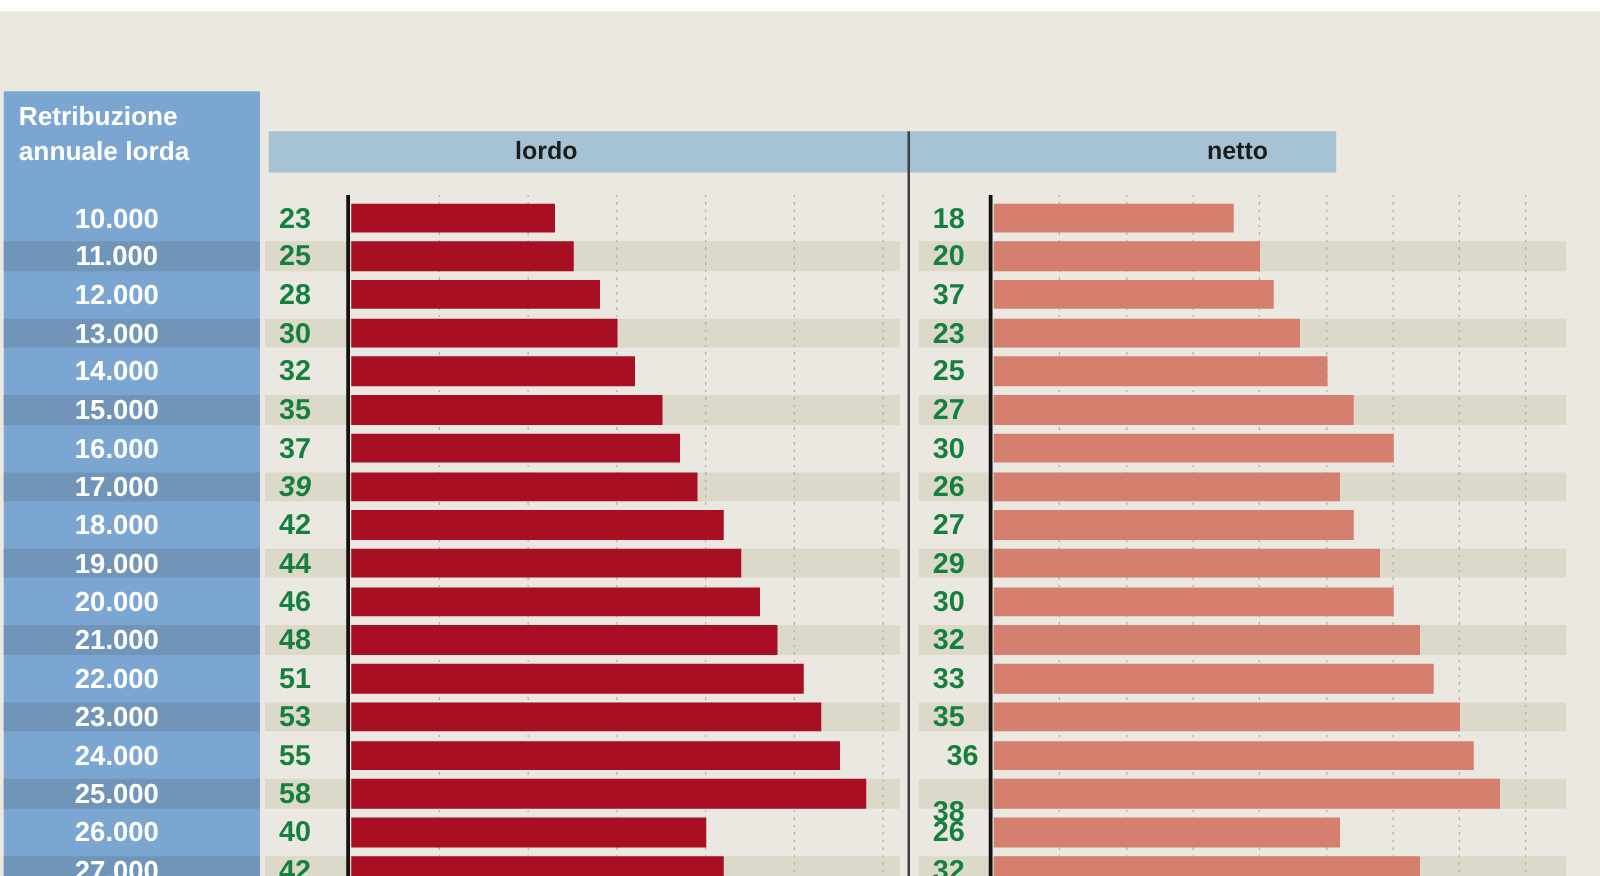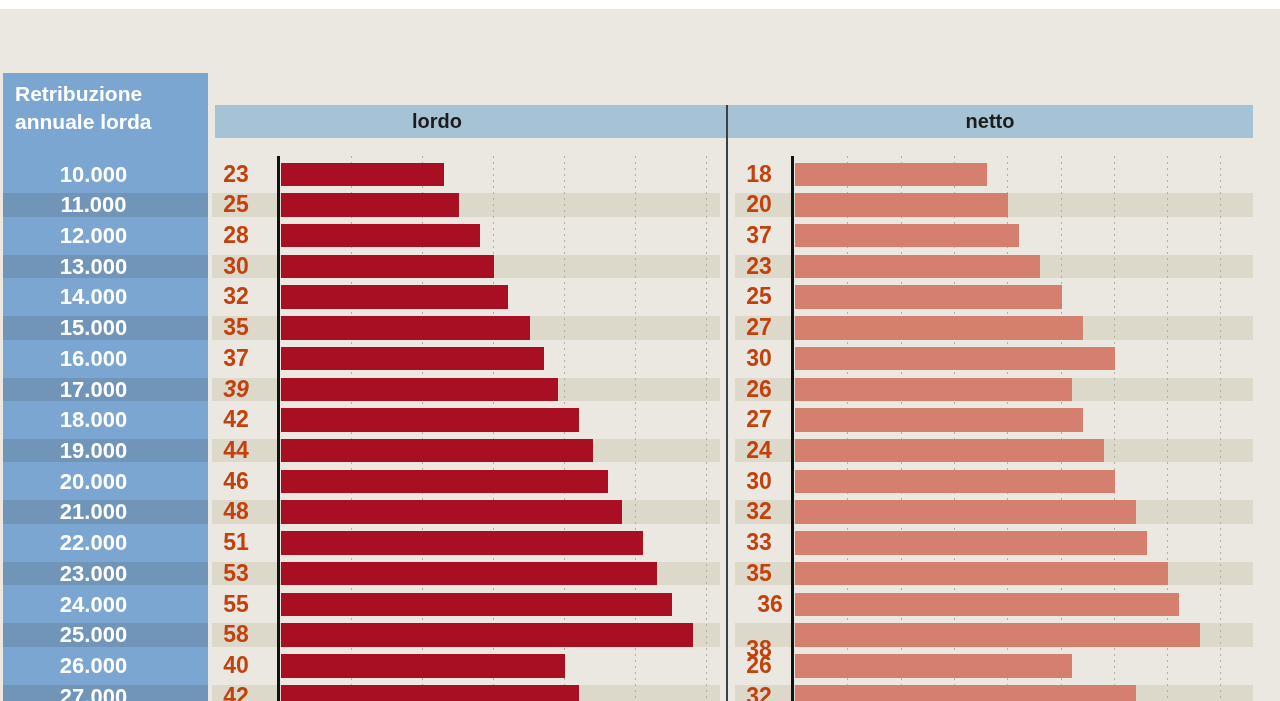--- a/index.html
+++ b/index.html
@@ -7,34 +7,34 @@
   #page{position:relative;width:1280px;height:701px;background:#eae8e1;overflow:hidden;}
   #topstrip{position:absolute;left:0;top:0;width:1280px;height:9px;background:#ffffff;}
   #title{position:absolute;left:14px;top:14px;font-family:"Liberation Serif",serif;
          font-weight:700;font-size:35px;letter-spacing:-0.5px;color:#1c1c1a;}
   #sidebar{position:absolute;left:3px;top:73px;width:205px;height:628px;background:#7ba6d1;}
   #sidebar-header{position:absolute;left:12px;top:7px;width:180px;color:#ffffff;
                   font-weight:700;font-size:21px;line-height:28px;}
   #group-header{position:absolute;left:215px;top:73px;width:1038px;height:32px;background:#35718f;}
   #group-header span{position:absolute;left:490px;top:0;transform:translateX(-50%);
                   color:#ffffff;font-weight:700;font-size:21px;line-height:32px;white-space:nowrap;}
-  #sub-header{position:absolute;left:215px;top:105px;width:1038px;height:33px;background:#a6c2d5;}
+  #sub-header{position:absolute;left:215px;top:105px;width:854px;height:33px;background:#a6c2d5;}
   .sub-label{position:absolute;top:0;transform:translateX(-50%);color:#1c1c1a;
              font-weight:700;font-size:20px;line-height:33px;white-space:nowrap;}
   #sub-lordo{left:222px;}
   #sub-netto{left:775px;}
   #divider{position:absolute;left:726px;top:105px;width:2px;height:596px;background:#3b4043;}
   .axis{position:absolute;top:156px;width:3px;height:545px;background:#121212;z-index:4;}
   .grid{position:absolute;top:156px;width:1px;height:545px;z-index:2;
         background:repeating-linear-gradient(to bottom,#b3afa1 0 2px,rgba(0,0,0,0) 2px 6px);}
   .row-band{position:absolute;background:#dcd9cb;z-index:1;}
   .sb-band{position:absolute;background:#7095b9;z-index:1;}
   .salary-label{position:absolute;left:3px;width:181px;text-align:center;color:#ffffff;
                 font-weight:700;font-size:22px;z-index:3;}
-  .num-label{position:absolute;width:48px;text-align:center;color:#c2410c;
+  .num-label{position:absolute;width:48px;text-align:center;color:#15803d;
              font-weight:700;font-size:23px;z-index:4;}
   .bar{position:absolute;z-index:3;}
 </style>
 </head>
 <body>
 
 <div id="page">
   <div id="topstrip"></div>
 
   <div id="sidebar">
@@ -121,21 +121,21 @@
       <div class="num-label" style="left: 212px; top: 408.26px; line-height: 23.5px;">42</div>
       <div class="bar" style="left: 281px; top: 408.26px; height: 23.5px; width: 298px; background: rgb(168, 15, 35);"></div>
       <div class="num-label" style="left: 735px; top: 408.26px; line-height: 23.5px;">27</div>
       <div class="bar" style="left: 795px; top: 408.26px; height: 23.5px; width: 288px; background: rgb(213, 128, 111);"></div>
       <div class="sb-band" style="left: 3px; top: 438.98px; width: 205px; height: 23.5px;"></div>
       <div class="row-band" style="left: 212px; top: 438.98px; width: 508px; height: 23.5px;"></div>
       <div class="row-band" style="left: 735px; top: 438.98px; width: 518px; height: 23.5px;"></div>
       <div class="salary-label" style="top: 438.98px; line-height: 23.5px;">19.000</div>
       <div class="num-label" style="left: 212px; top: 438.98px; line-height: 23.5px;">44</div>
       <div class="bar" style="left: 281px; top: 438.98px; height: 23.5px; width: 312px; background: rgb(168, 15, 35);"></div>
-      <div class="num-label" style="left: 735px; top: 438.98px; line-height: 23.5px;">24</div>
+      <div class="num-label" style="left: 735px; top: 438.98px; line-height: 23.5px;">29</div>
       <div class="bar" style="left: 795px; top: 438.98px; height: 23.5px; width: 309px; background: rgb(213, 128, 111);"></div>
       <div class="salary-label" style="top: 469.7px; line-height: 23.5px;">20.000</div>
       <div class="num-label" style="left: 212px; top: 469.7px; line-height: 23.5px;">46</div>
       <div class="bar" style="left: 281px; top: 469.7px; height: 23.5px; width: 327px; background: rgb(168, 15, 35);"></div>
       <div class="num-label" style="left: 735px; top: 469.7px; line-height: 23.5px;">30</div>
       <div class="bar" style="left: 795px; top: 469.7px; height: 23.5px; width: 320px; background: rgb(213, 128, 111);"></div>
       <div class="sb-band" style="left: 3px; top: 500.42px; width: 205px; height: 23.5px;"></div>
       <div class="row-band" style="left: 212px; top: 500.42px; width: 508px; height: 23.5px;"></div>
       <div class="row-band" style="left: 735px; top: 500.42px; width: 518px; height: 23.5px;"></div>
       <div class="salary-label" style="top: 500.42px; line-height: 23.5px;">21.000</div>

